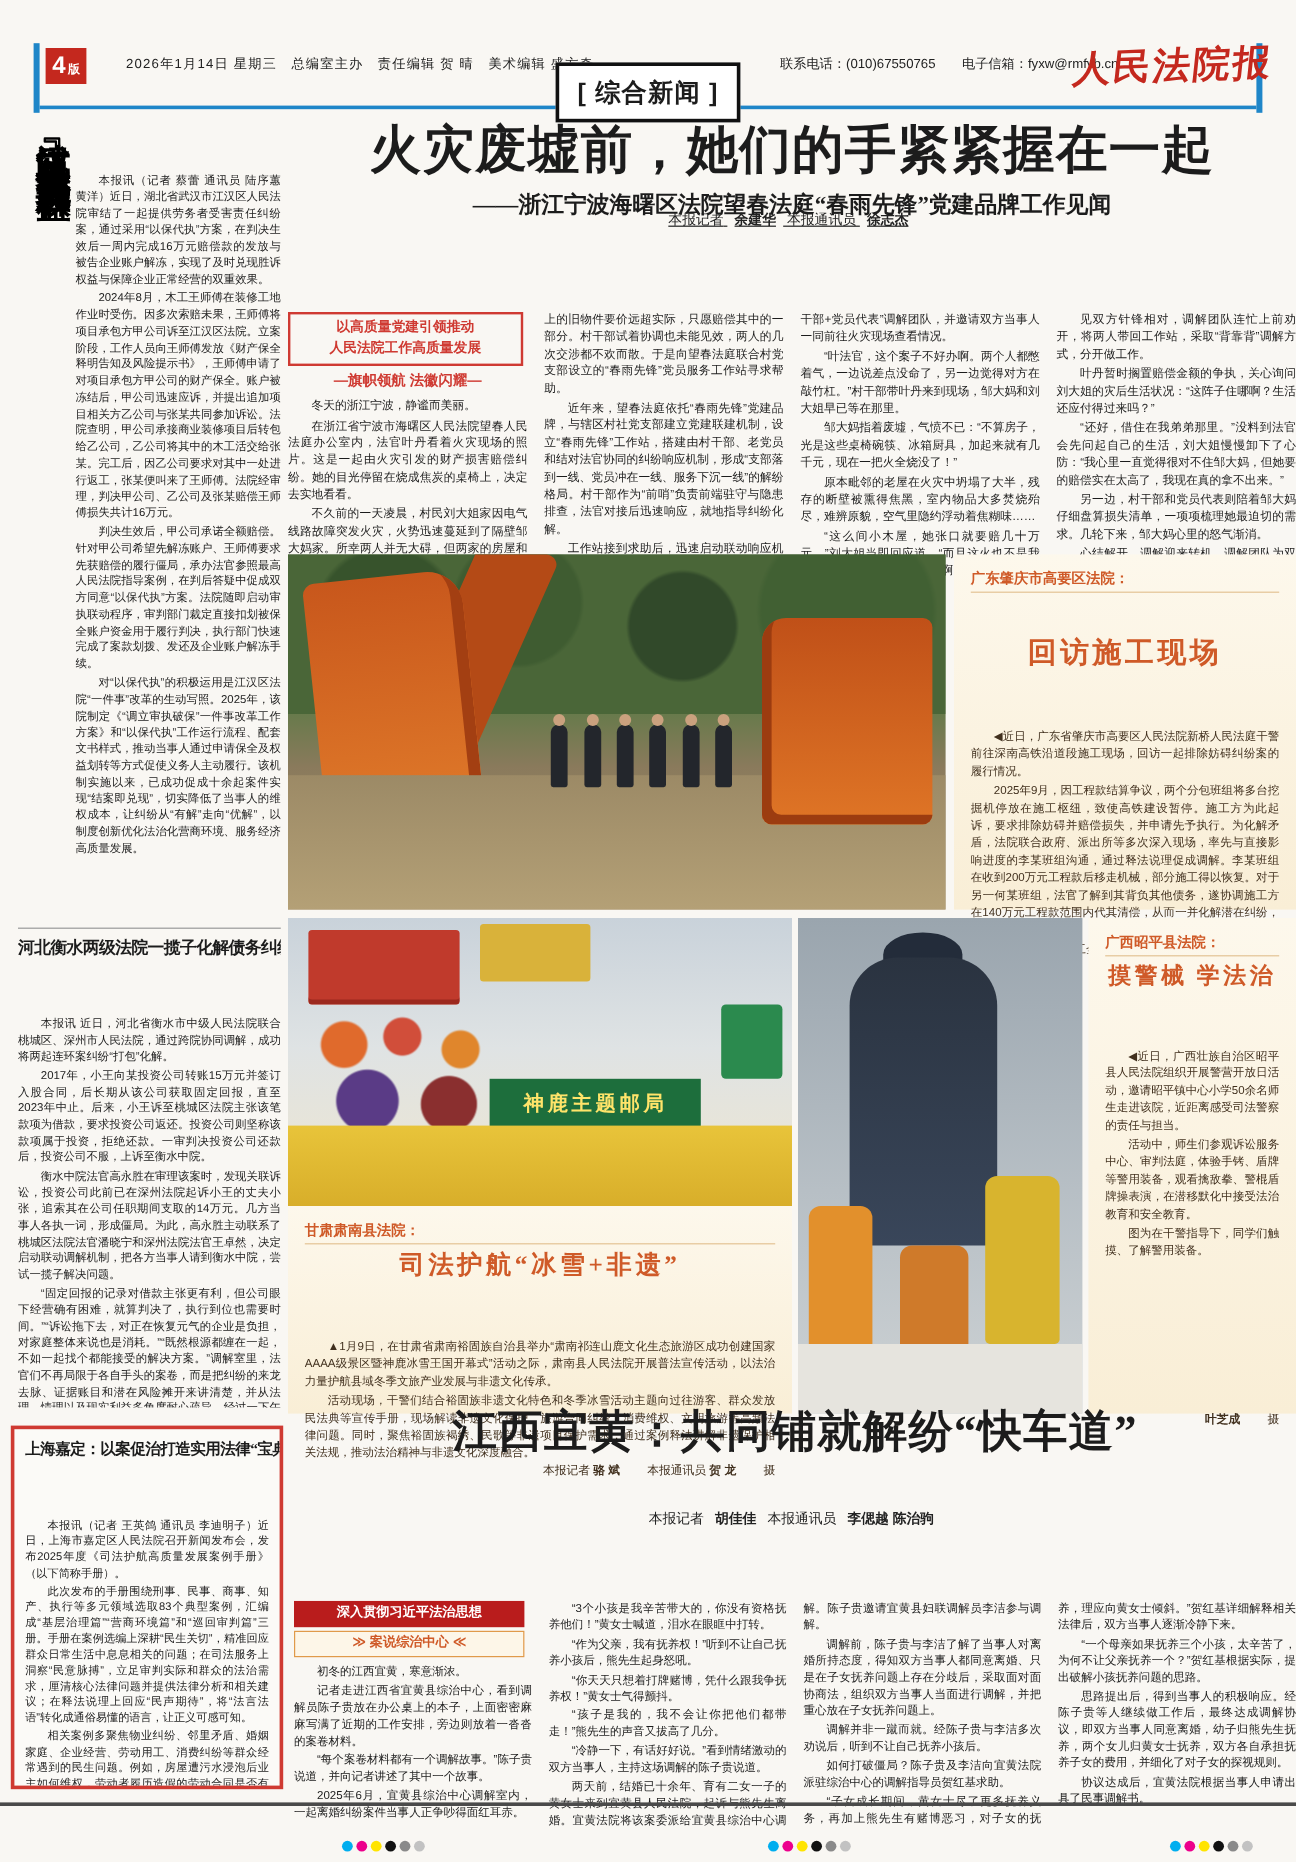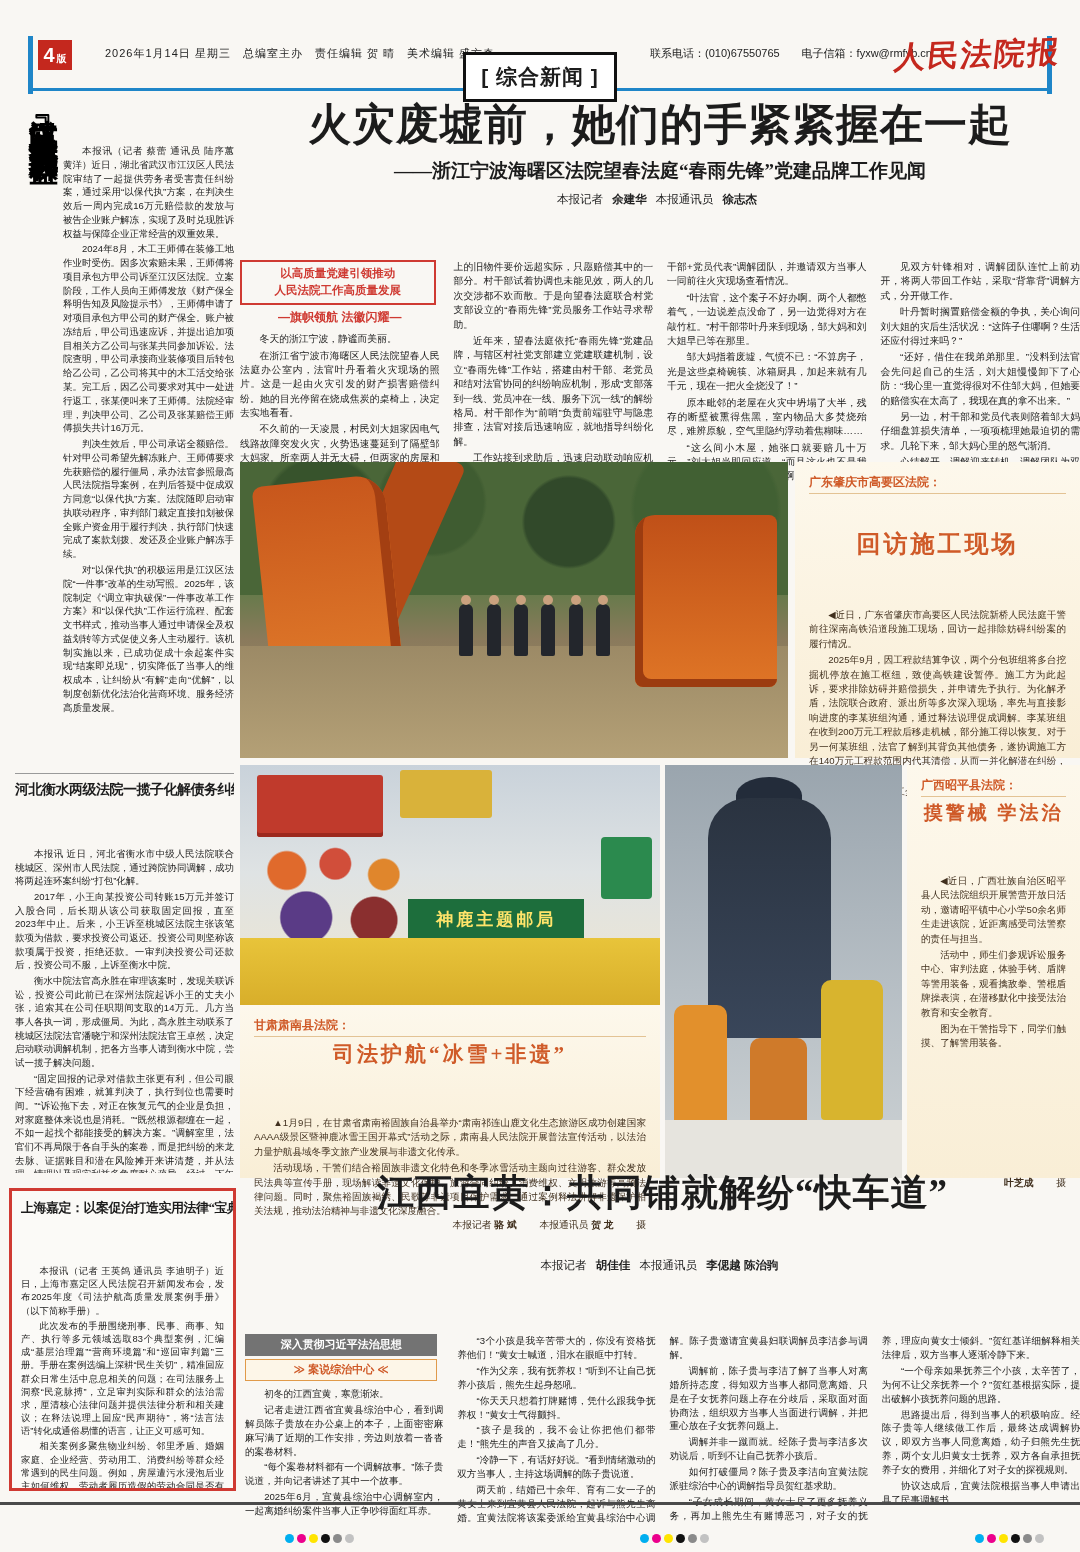--- a/index.html
+++ b/index.html
@@ -119,21 +119,21 @@
   .box-gansu .box-body{height:100px;}
   .box-guangxi .box-body{height:300px;}
   .credit{text-align:right;font-size:9.8px;margin-top:3px;}
   .credit b{margin-right:20px;}
 
   
   .jx-headline{position:absolute;left:245px;top:1168px;width:835px;text-align:center;font-size:37px;
                font-weight:900;font-family:"Liberation Serif",serif;letter-spacing:1px;}
   .jx-body{position:absolute;left:245px;top:1286px;width:835px;height:212px;column-count:4;
            column-gap:14px;font-size:9.6px;line-height:1.45;overflow:hidden;}
-  .jx-badge-bar{background:#737373;color:#fff;font-weight:900;font-size:11px;text-align:center;
+  .jx-badge-bar{background:#b91c1c;color:#fff;font-weight:900;font-size:11px;text-align:center;
                 padding:3px 1px;margin:0 6px 3px 0;}
   .jx-badge-sub{border:1px solid #e09a4a;color:#cf5a28;font-weight:900;font-size:11px;text-align:center;
                 padding:2px 0;margin:0 6px 6px 0;background:#fdf6e8;}
 
   
   .foot-rule{position:absolute;left:0;top:1502px;width:1080px;height:3px;background:#4a4a4a;}
   .foot-text{position:absolute;left:12px;top:1511px;width:1060px;font-size:9.5px;color:#222;}
   .dots{position:absolute;top:1534px;display:flex;gap:3px;}
   .dots .dot{width:9px;height:9px;border-radius:50%;display:inline-block;}
 </style>
@@ -181,21 +181,21 @@
     <div class="sh-body jtext">
         <p class="para">本报讯（记者 王英鸽 通讯员 李迪明子）近日，上海市嘉定区人民法院召开新闻发布会，发布2025年度《司法护航高质量发展案例手册》（以下简称手册）。</p>
         <p class="para">此次发布的手册围绕刑事、民事、商事、知产、执行等多元领域选取83个典型案例，汇编成“基层治理篇”“营商环境篇”和“巡回审判篇”三册。手册在案例选编上深耕“民生关切”，精准回应群众日常生活中息息相关的问题；在司法服务上洞察“民意脉搏”，立足审判实际和群众的法治需求，厘清核心法律问题并提供法律分析和相关建议；在释法说理上回应“民声期待”，将“法言法语”转化成通俗易懂的语言，让正义可感可知。</p>
         <p class="para">相关案例多聚焦物业纠纷、邻里矛盾、婚姻家庭、企业经营、劳动用工、消费纠纷等群众经常遇到的民生问题。例如，房屋遭污水浸泡后业主如何维权，劳动者履历造假的劳动合同是否有效，办理充值卡后门店歇业能否退款等。</p>
         <p class="para">发布会后，法官还围绕手册的三大主题，通过具体案例拆解法律问题，开展普法宣传教育。</p>
       </div>
   </div>
 
   <div class="main-headline">火灾废墟前，她们的手紧紧握在一起</div>
   <div class="main-subtitle">——浙江宁波海曙区法院望春法庭“春雨先锋”党建品牌工作见闻</div>
-  <div class="byline" style="left:240px;top:192px;">
+  <div class="byline" style="left:240px;top:176px;text-decoration:underline;">
     <span>本报记者</span>
     <b>余建华</b>
     <span>本报通讯员</span>
     <b>徐志杰</b>
   </div>
   <div class="main-body jtext">
     <div>
       <div class="pledge-box">
         <div>以高质量党建引领推动</div>
         <div>人民法院工作高质量发展</div>

